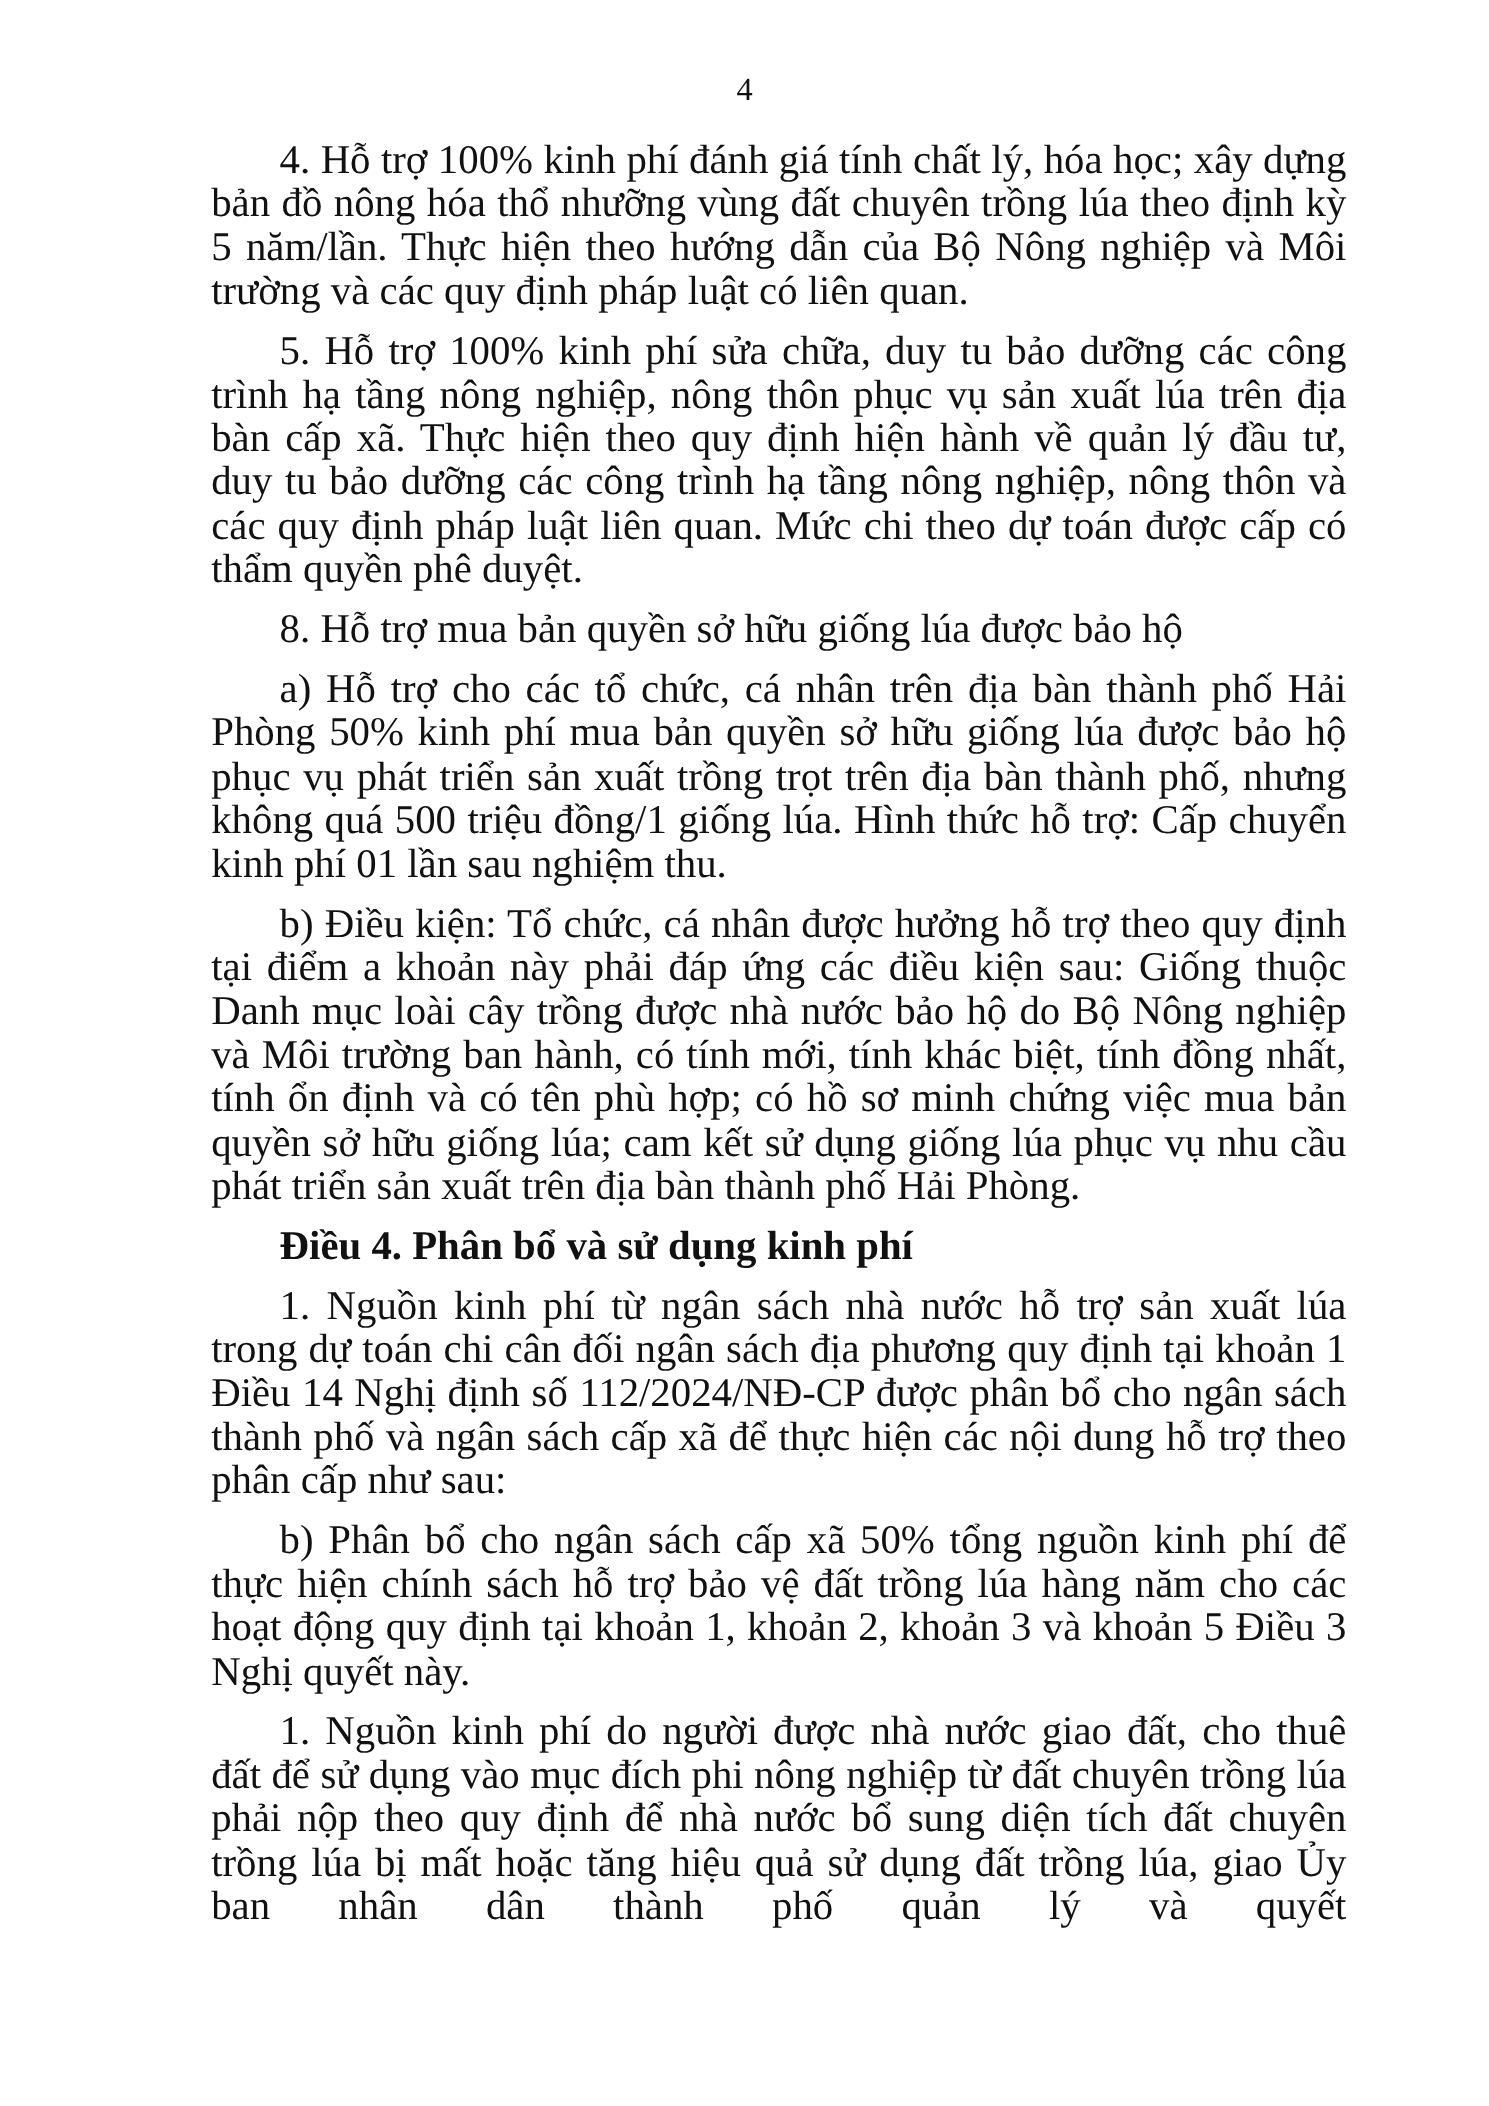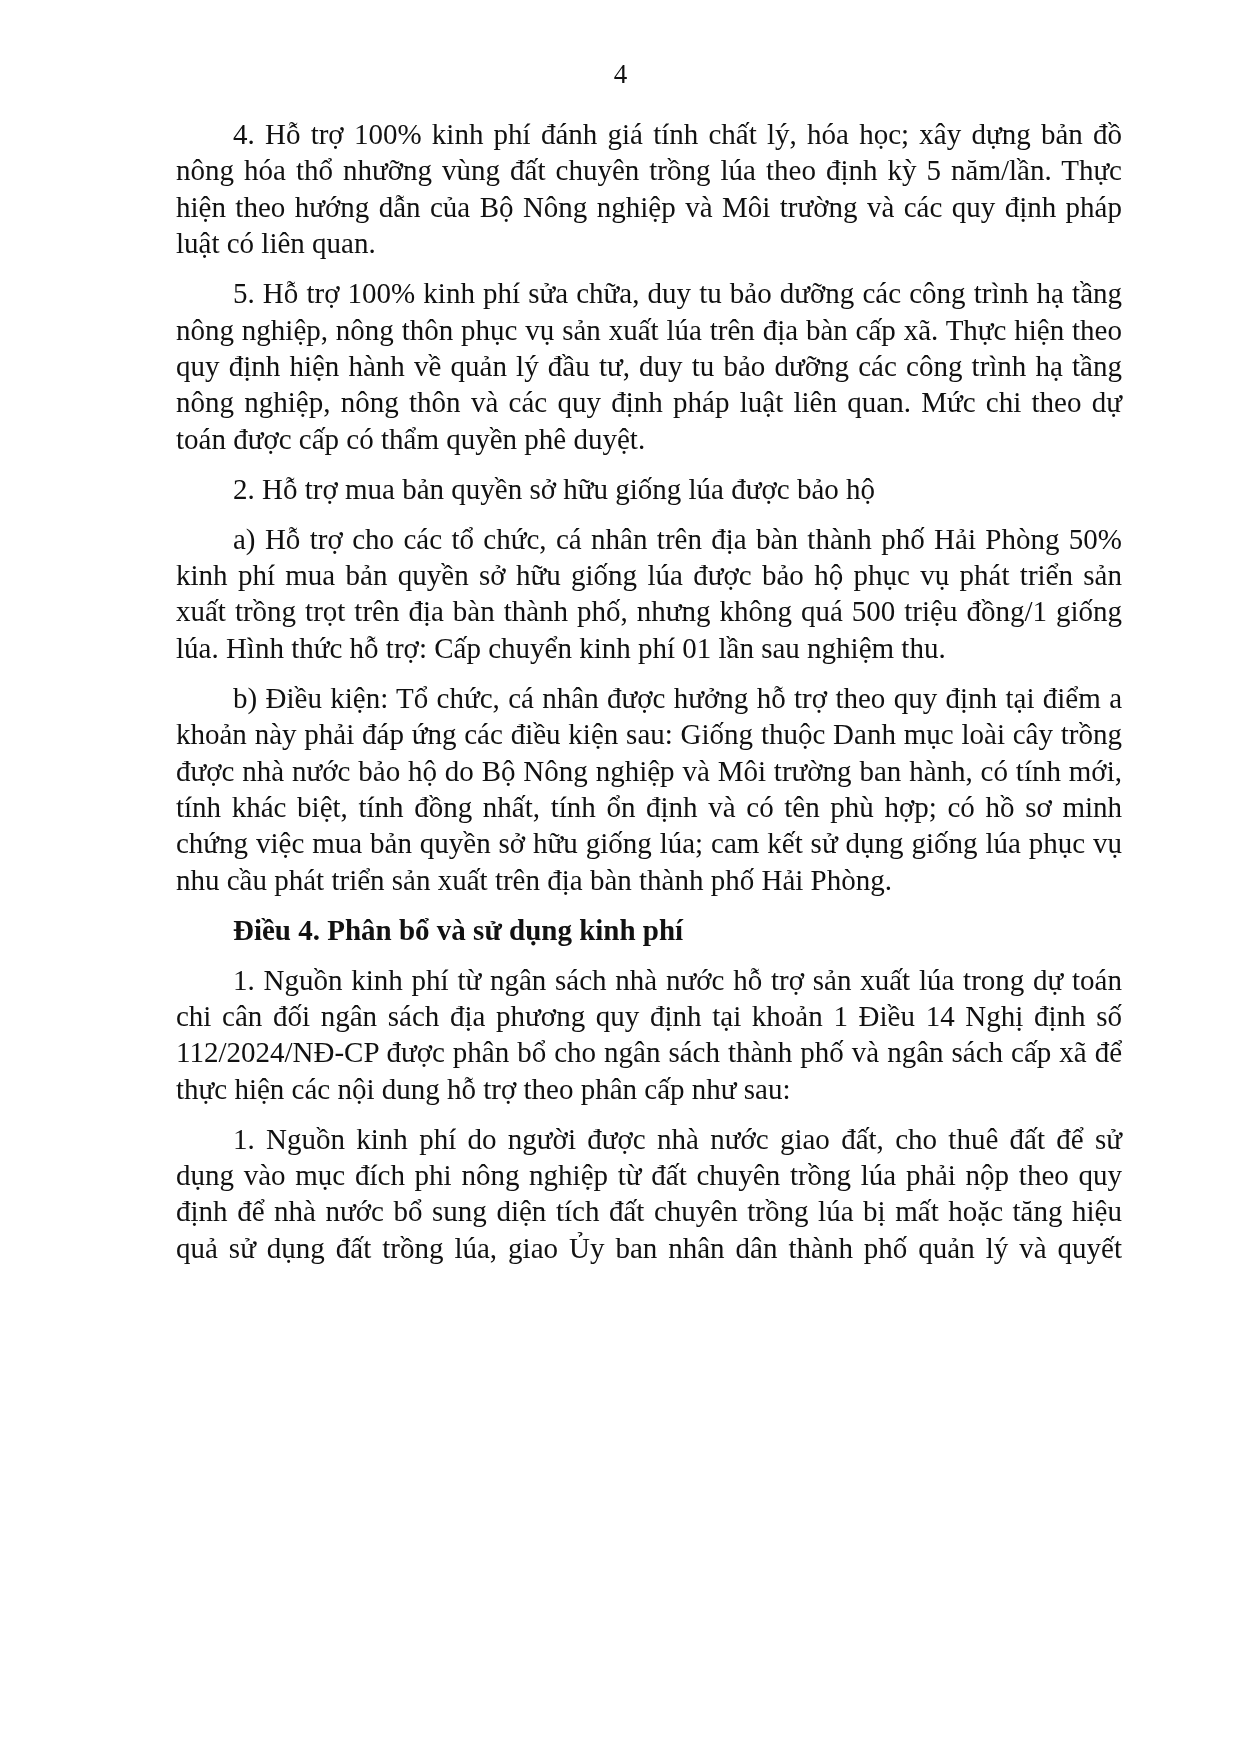--- a/index.html
+++ b/index.html
@@ -8,37 +8,38 @@
     position: absolute; left: 0; top: 0; width: 1241px; height: 1755px;
     background: #ffffff; color: #111111;
     font-family: "Liberation Serif", "DejaVu Serif", serif;
   }
   .page-number {
     position: absolute; top: 58px; left: 0; width: 1241px; text-align: center;
     font-size: 27px; line-height: 32px;
   }
   .body {
     position: absolute; left: 176px; top: 116px; width: 946px;
-    font-size: 29px; line-height: 36.4px;
+    font-size: 34px; line-height: 36.4px;
   }
   .para {
     margin: 0 0 13.5px 0; text-indent: 57px; text-align: justify;
   }
   .para.heading { font-weight: bold; text-align: left; }
   .para.single { text-align: left; }
 </style>
 </head>
 <body>
 
 <div class="page">
   <div class="page-number">4</div>
 
   <div class="body">
     <p class="para">4. Hỗ trợ 100% kinh phí đánh giá tính chất lý, hóa học; xây dựng bản đồ nông hóa thổ nhưỡng vùng đất chuyên trồng lúa theo định kỳ 5 năm/lần. Thực hiện theo hướng dẫn của Bộ Nông nghiệp và Môi trường và các quy định pháp luật có liên quan.</p>
     <p class="para">5. Hỗ trợ 100% kinh phí sửa chữa, duy tu bảo dưỡng các công trình hạ tầng nông nghiệp, nông thôn phục vụ sản xuất lúa trên địa bàn cấp xã. Thực hiện theo quy định hiện hành về quản lý đầu tư, duy tu bảo dưỡng các công trình hạ tầng nông nghiệp, nông thôn và các quy định pháp luật liên quan. Mức chi theo dự toán được cấp có thẩm quyền phê duyệt.</p>
-    <p class="para single">2. Hỗ trợ mua bản quyền sở hữu giống lúa được bảo hộ</p>
+    <p class="para single">8. Hỗ trợ mua bản quyền sở hữu giống lúa được bảo hộ</p>
     <p class="para">a) Hỗ trợ cho các tổ chức, cá nhân trên địa bàn thành phố Hải Phòng 50% kinh phí mua bản quyền sở hữu giống lúa được bảo hộ phục vụ phát triển sản xuất trồng trọt trên địa bàn thành phố, nhưng không quá 500 triệu đồng/1 giống lúa. Hình thức hỗ trợ: Cấp chuyển kinh phí 01 lần sau nghiệm thu.</p>
     <p class="para">b) Điều kiện: Tổ chức, cá nhân được hưởng hỗ trợ theo quy định tại điểm a khoản này phải đáp ứng các điều kiện sau: Giống thuộc Danh mục loài cây trồng được nhà nước bảo hộ do Bộ Nông nghiệp và Môi trường ban hành, có tính mới, tính khác biệt, tính đồng nhất, tính ổn định và có tên phù hợp; có hồ sơ minh chứng việc mua bản quyền sở hữu giống lúa; cam kết sử dụng giống lúa phục vụ nhu cầu phát triển sản xuất trên địa bàn thành phố Hải Phòng.</p>
     <p class="para heading">Điều 4. Phân bổ và sử dụng kinh phí</p>
     <p class="para">1. Nguồn kinh phí từ ngân sách nhà nước hỗ trợ sản xuất lúa trong dự toán chi cân đối ngân sách địa phương quy định tại khoản 1 Điều 14 Nghị định số 112/2024/NĐ-CP được phân bổ cho ngân sách thành phố và ngân sách cấp xã để thực hiện các nội dung hỗ trợ theo phân cấp như sau:</p>
+    <p class="para">b) Phân bổ cho ngân sách cấp xã 50% tổng nguồn kinh phí để thực hiện chính sách hỗ trợ bảo vệ đất trồng lúa hàng năm cho các hoạt động quy định tại khoản 1, khoản 2, khoản 3 và khoản 5 Điều 3 Nghị quyết này.</p>
     <p class="para" style="text-align-last: justify;">1. Nguồn kinh phí do người được nhà nước giao đất, cho thuê đất để sử dụng vào mục đích phi nông nghiệp từ đất chuyên trồng lúa phải nộp theo quy định để nhà nước bổ sung diện tích đất chuyên trồng lúa bị mất hoặc tăng hiệu quả sử dụng đất trồng lúa, giao Ủy ban nhân dân thành phố quản lý và quyết</p>
   </div>
 </div>
 
 </body></html>

